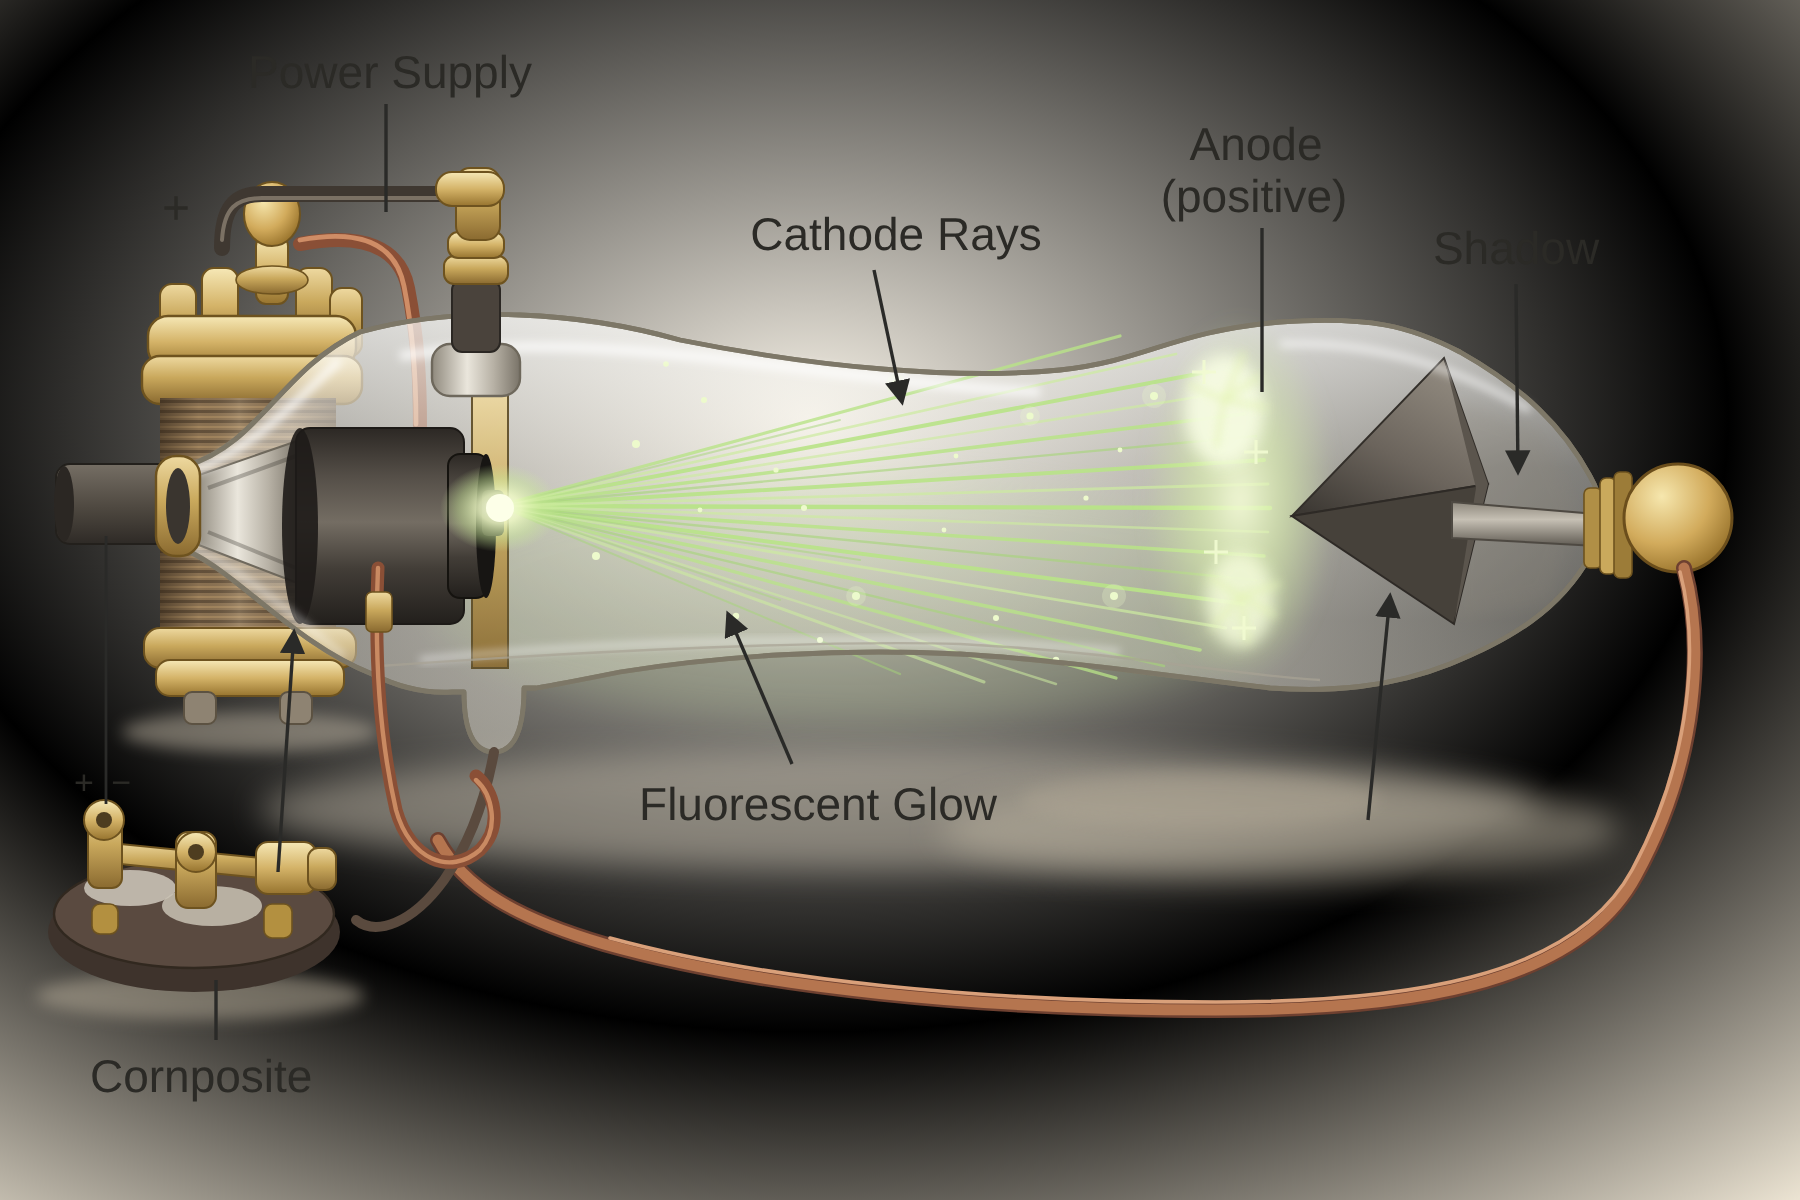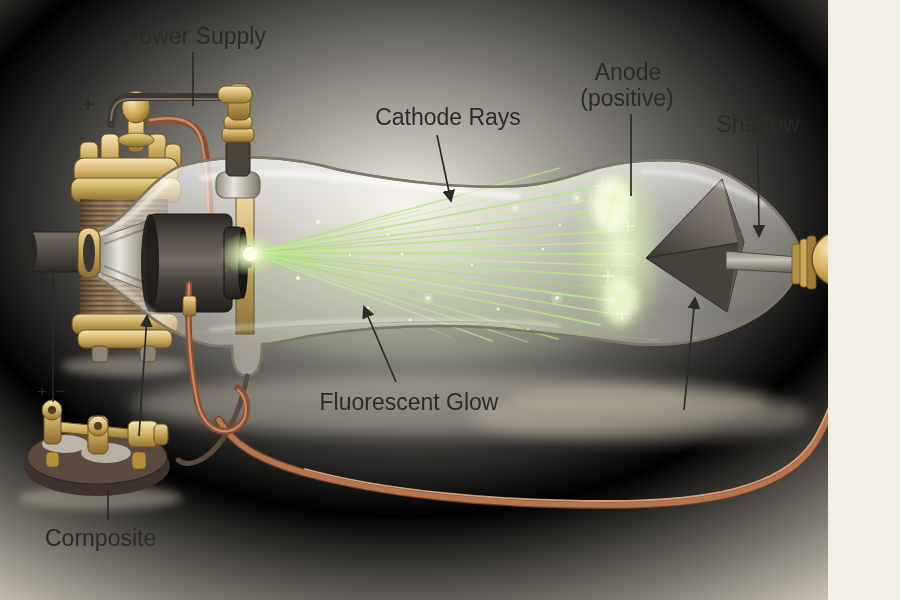--- a/index.html
+++ b/index.html
@@ -1,16 +1,16 @@
 <!DOCTYPE html>
 <html><head>
 <meta charset="utf-8">
 <style>
   html,body{margin:0;padding:0;background:#f4efe4;}
-  .stage{width:828px;height:600px;position:relative;overflow:hidden;
+  .stage{width:900px;height:600px;position:relative;overflow:hidden;
          font-family:"Liberation Sans", sans-serif;}
   svg{display:block;}
   text{font-family:"Liberation Sans", sans-serif;fill:#2b2a26;}
   .lbl-big{font-size:23px;}
   .sign{font-size:24px;}
   .sign-sm{font-size:17px;letter-spacing:2px;}
 </style>
 </head>
 <body>
 

